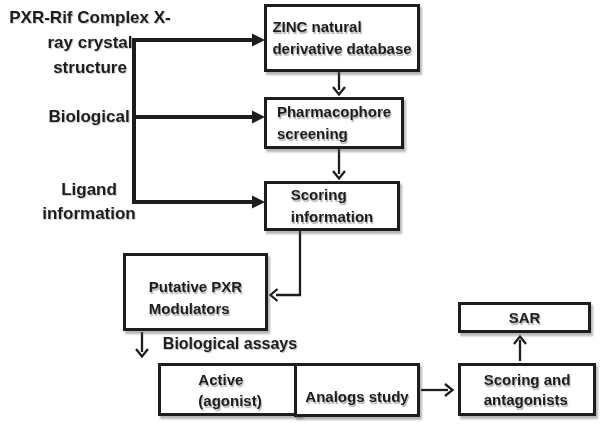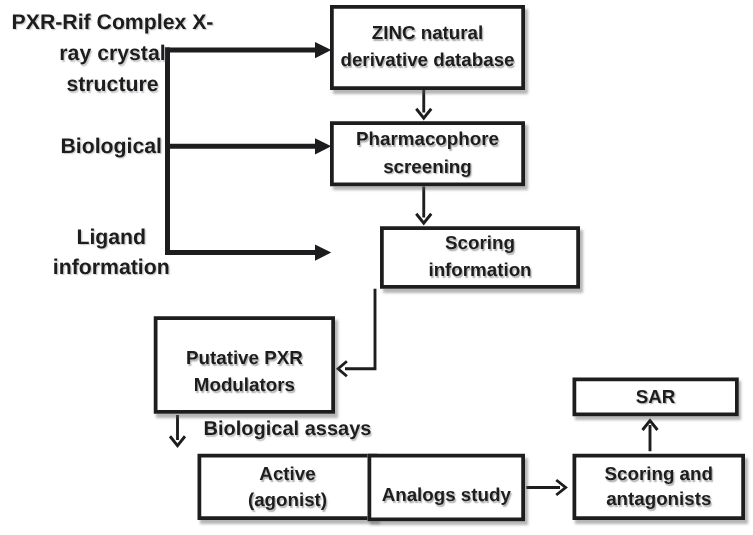--- a/index.html
+++ b/index.html
@@ -24,21 +24,21 @@
   }
   .box {
     position: absolute;
     box-sizing: border-box;
     background: #ffffff;
     border: 3px solid #1d1d1f;
     box-shadow: 2px 3px 2px rgba(90,90,90,0.45);
     display: flex;
     align-items: center;
     justify-content: center;
-    text-align: center;
+    text-align: left;
     font-weight: bold;
     font-size: 15px;
     line-height: 22px;
     white-space: pre-line;
     text-shadow: 1px 1.5px 1px rgba(110,110,110,0.55);
   }
   .box.top-align {
     align-items: flex-start;
     padding-top: 20px;
   }
@@ -57,22 +57,22 @@
     top: 334px;
     width: 140px;
     text-align: center;
     font-weight: bold;
     font-size: 16px;
     line-height: 20px;
     text-shadow: 1px 1.2px 1px rgba(120,120,120,0.45);
   }
   
   .box-zinc      { left: 264px; top: 4px;   width: 156px; height: 68px; }
-  .box-pharma    { left: 264px; top: 97px;  width: 156px; height: 52px; }
-  .box-scoring   { left: 264px; top: 181px; width: 160px; height: 50px; margin-left: 40px; }
+  .box-pharma    { left: 264px; top: 97px;  width: 140px; height: 52px; }
+  .box-scoring   { left: 264px; top: 181px; width: 136px; height: 50px; }
   .box-putative  { left: 123px; top: 253px; width: 145px; height: 78px; line-height: 22px; }
   .box-active    { left: 122px; top: 363px; width: 144px; height: 53px; line-height: 21px; margin-left: 36px; }
   .box-analogs   { left: 294px; top: 363px; width: 126px; height: 54px; }
   .box-agonists  { left: 458px; top: 363px; width: 138px; height: 53px; line-height: 20px; }
   .box-sar       { left: 458px; top: 302px; width: 133px; height: 31px; }
   
   .label-crystal     { left: 0px; top: 5px;   width: 180px; }
   .label-interaction { left: 0px; top: 104px; width: 178px; }
   .label-ligand      { left: 0px; top: 178px; width: 178px; line-height: 24px; }
 </style>

